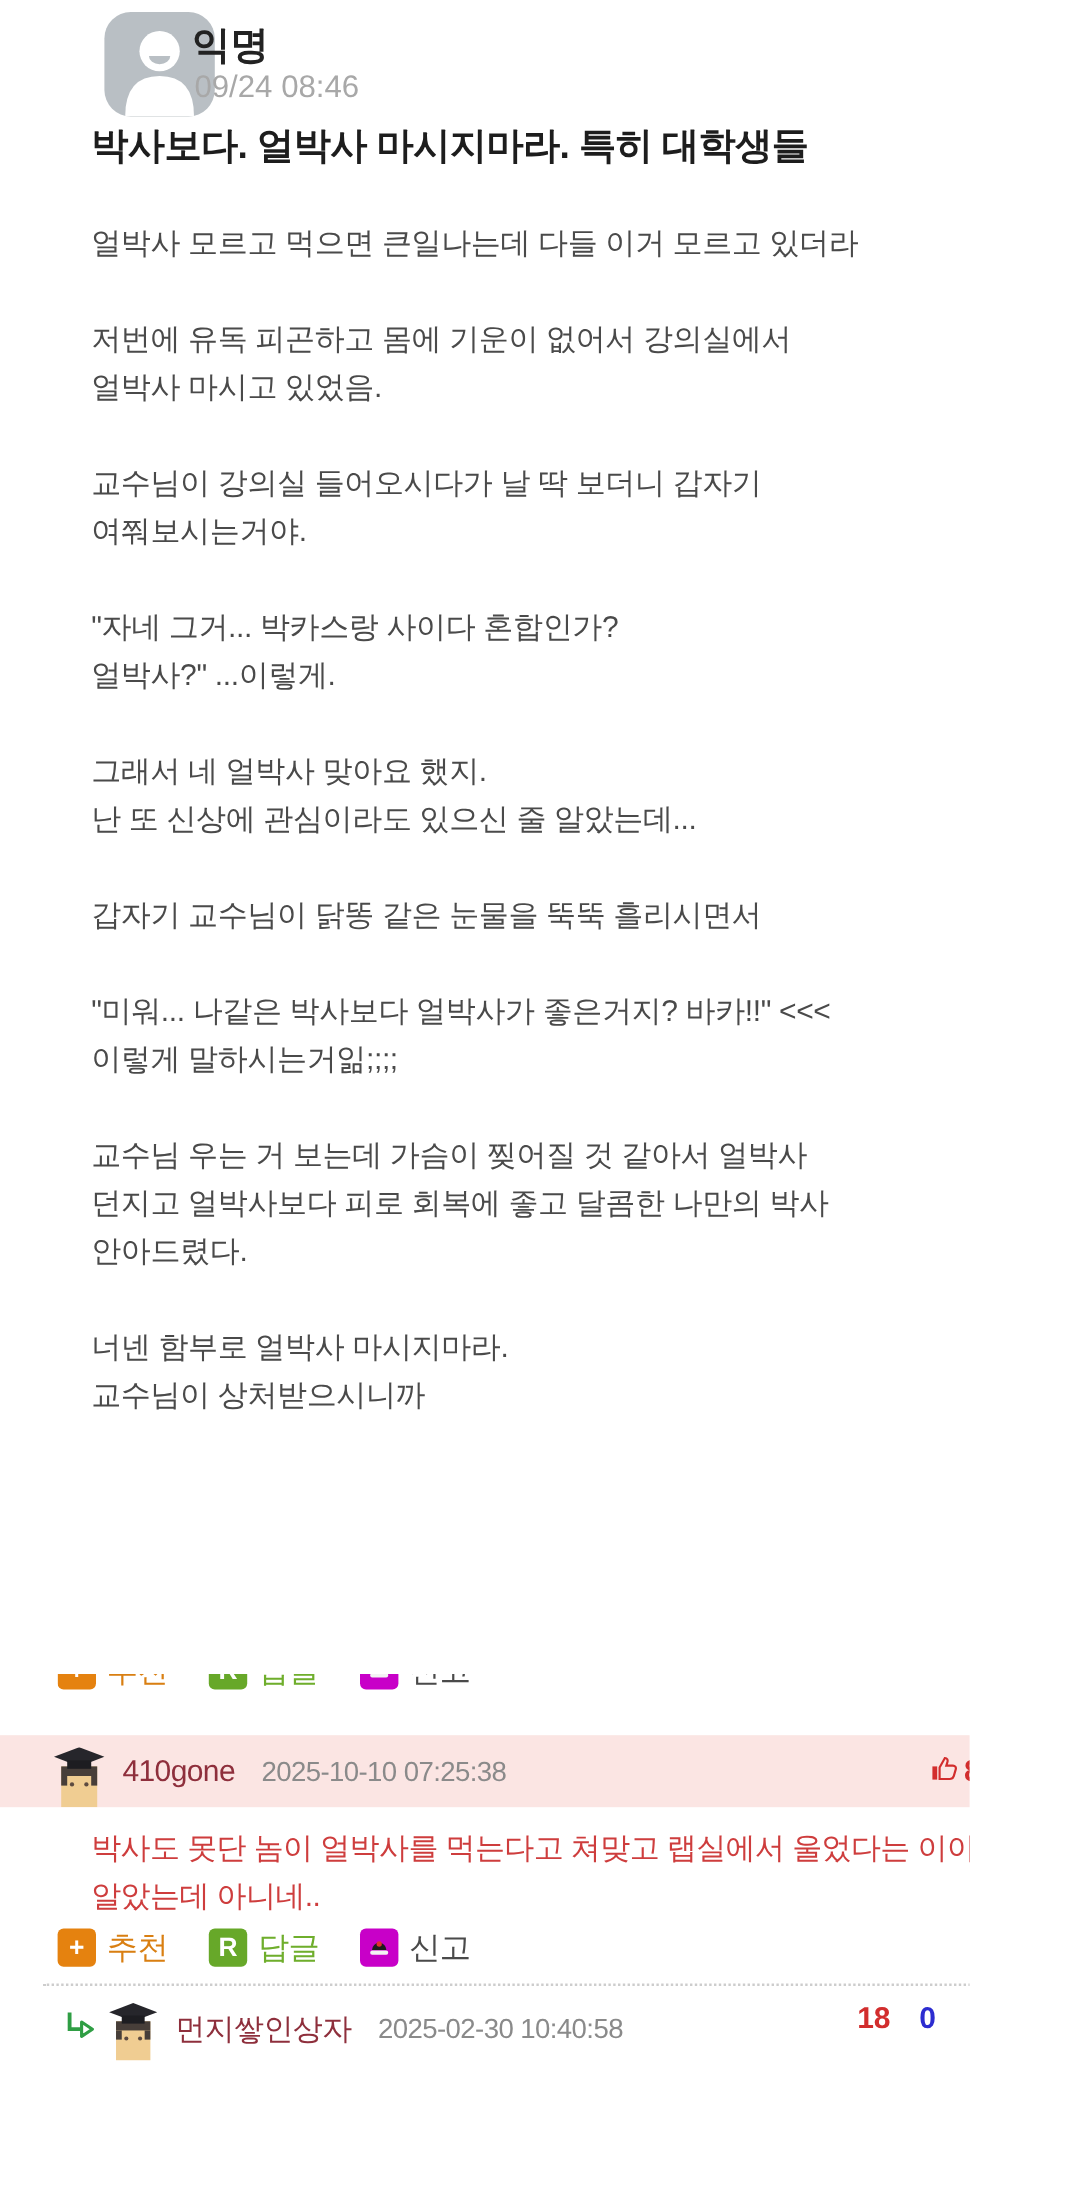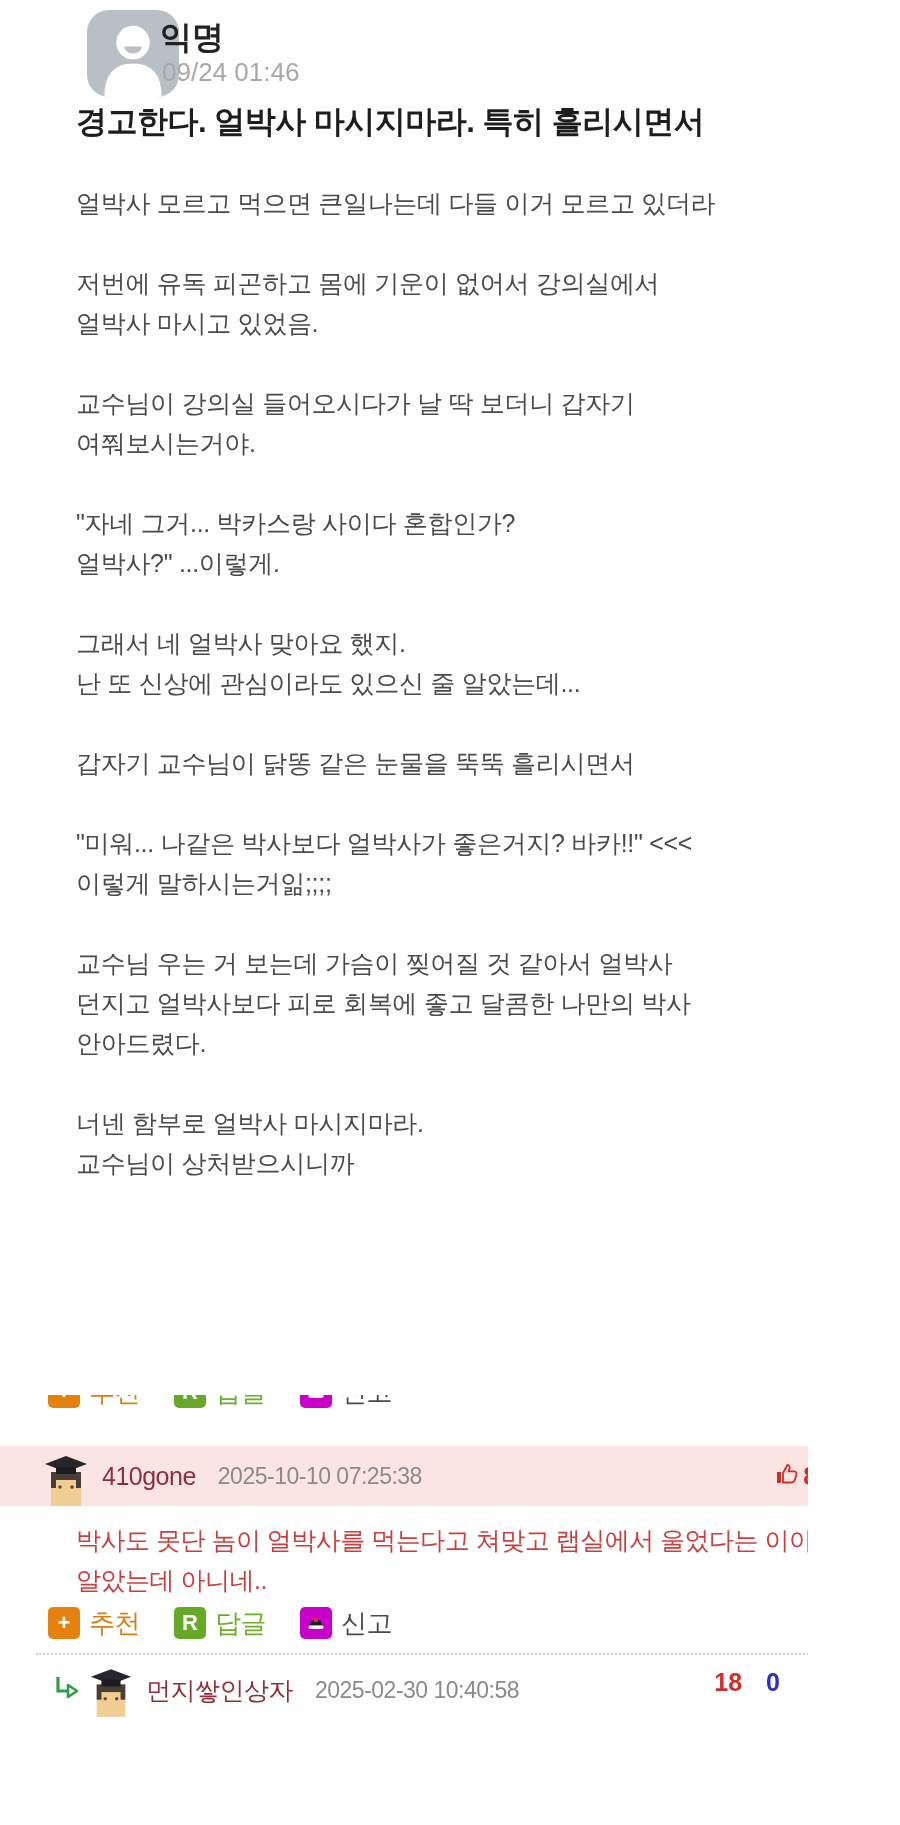--- a/index.html
+++ b/index.html
@@ -74,23 +74,23 @@
 <div class="screen">
 
   <div class="post-avatar">
     <svg width="92" height="87" viewBox="0 0 92 88">
       <circle cx="46" cy="33" r="17" fill="#ffffff"></circle>
       <path d="M37 37 a9 7 0 0 0 18 0 z" fill="#b9bfc4"></path>
       <path d="M17 88 Q17 54 46 54 Q75 54 75 88 Z" fill="#ffffff"></path>
     </svg>
   </div>
   <div class="post-author">익명</div>
-  <div class="post-date">09/24 01:46</div>
-
-  <h1 class="post-title">경고한다. 얼박사 마시지마라. 특히 흘리시면서</h1>
+  <div class="post-date">09/24 08:46</div>
+
+  <h1 class="post-title">박사보다. 얼박사 마시지마라. 특히 대학생들</h1>
   <div class="post-body">얼박사 모르고 먹으면 큰일나는데 다들 이거 모르고 있더라
 
 저번에 유독 피곤하고 몸에 기운이 없어서 강의실에서
 얼박사 마시고 있었음.
 
 교수님이 강의실 들어오시다가 날 딱 보더니 갑자기
 여쭤보시는거야.
 
 "자네 그거... 박카스랑 사이다 혼합인가?
 얼박사?" ...이렇게.

